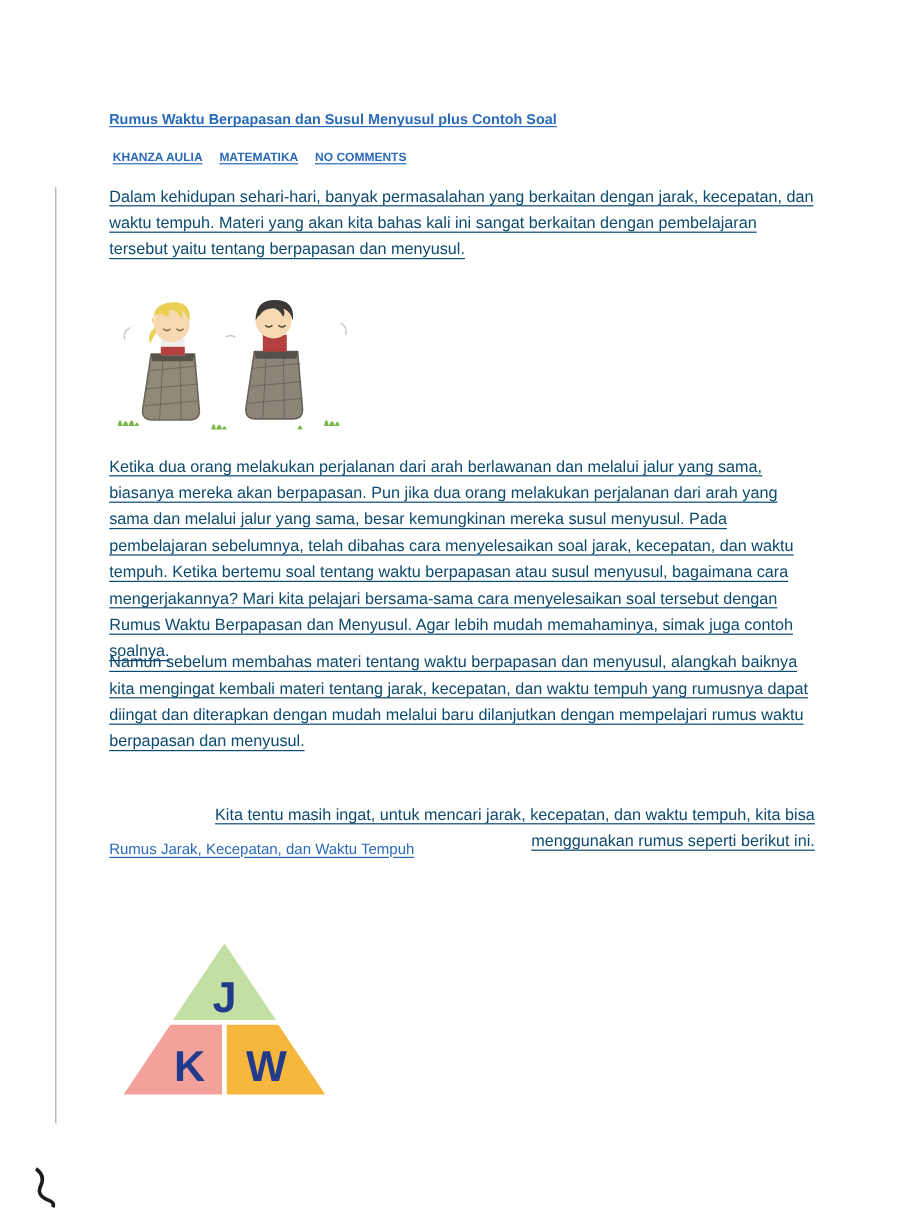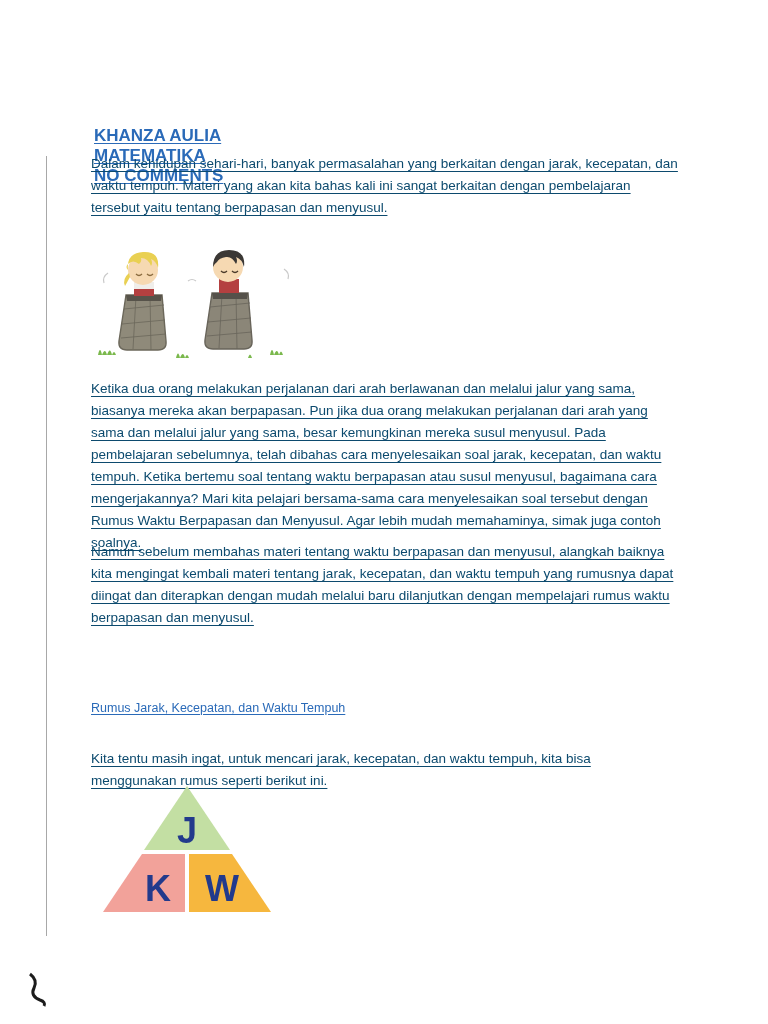--- a/index.html
+++ b/index.html
@@ -25,24 +25,23 @@
     width: 620px;
     font-size: 12px; font-weight: bold;
     color: #2a6ab8;
     text-decoration: underline;
     text-underline-offset: 2px;
   }
 
   .meta {
     position: absolute;
     left: 94px; top: 126px;
-    display: flex; gap: 0;
-    font-size: 17px; font-weight: bold;
+    display: flex; gap: 14px;
+    font-size: 10px; font-weight: bold;
     color: #2a6ab8;
-    flex-direction: column;
   }
   .meta a {
     color: inherit;
     text-decoration: underline;
     text-underline-offset: 2px;
     cursor: pointer;
   }
 
   .para {
     position: absolute;
@@ -51,21 +50,21 @@
     font-size: 13.5px;
     line-height: 22px;
     color: #0c4a6e;
     text-decoration: underline;
     text-decoration-thickness: 1px;
     text-underline-offset: 3px;
   }
   .p-intro   { top: 153px; }
   .p-meeting { top: 378px; }
   .p-recap   { top: 541px; }
-  .p-formula { top: 748px; }
+  .p-formula { top: 668px; text-align: right; }
 
   .section-heading {
     position: absolute;
     left: 91px; top: 681px;
     font-size: 12.5px; font-weight: normal;
     color: #2a6ab8;
     text-decoration: underline;
     text-underline-offset: 2px;
     margin-top: 20px;
   }
@@ -95,20 +94,21 @@
     width: 26px; height: 40px;
   }
 </style>
 </head>
 <body>
 
 <div class="page">
 
   <div class="left-rule"></div>
 
+  <h1 class="title">Rumus Waktu Berpapasan dan Susul Menyusul plus Contoh Soal</h1>
 
   <div class="meta">
     <a>KHANZA AULIA</a>
     <a>MATEMATIKA</a>
     <a>NO COMMENTS</a>
   </div>
 
   <p class="para p-intro">Dalam kehidupan sehari-hari, banyak permasalahan yang berkaitan dengan jarak, kecepatan, dan waktu tempuh. Materi yang akan kita bahas kali ini sangat berkaitan dengan pembelajaran tersebut yaitu tentang berpapasan dan menyusul.</p>
 
   <div class="sack-race">

